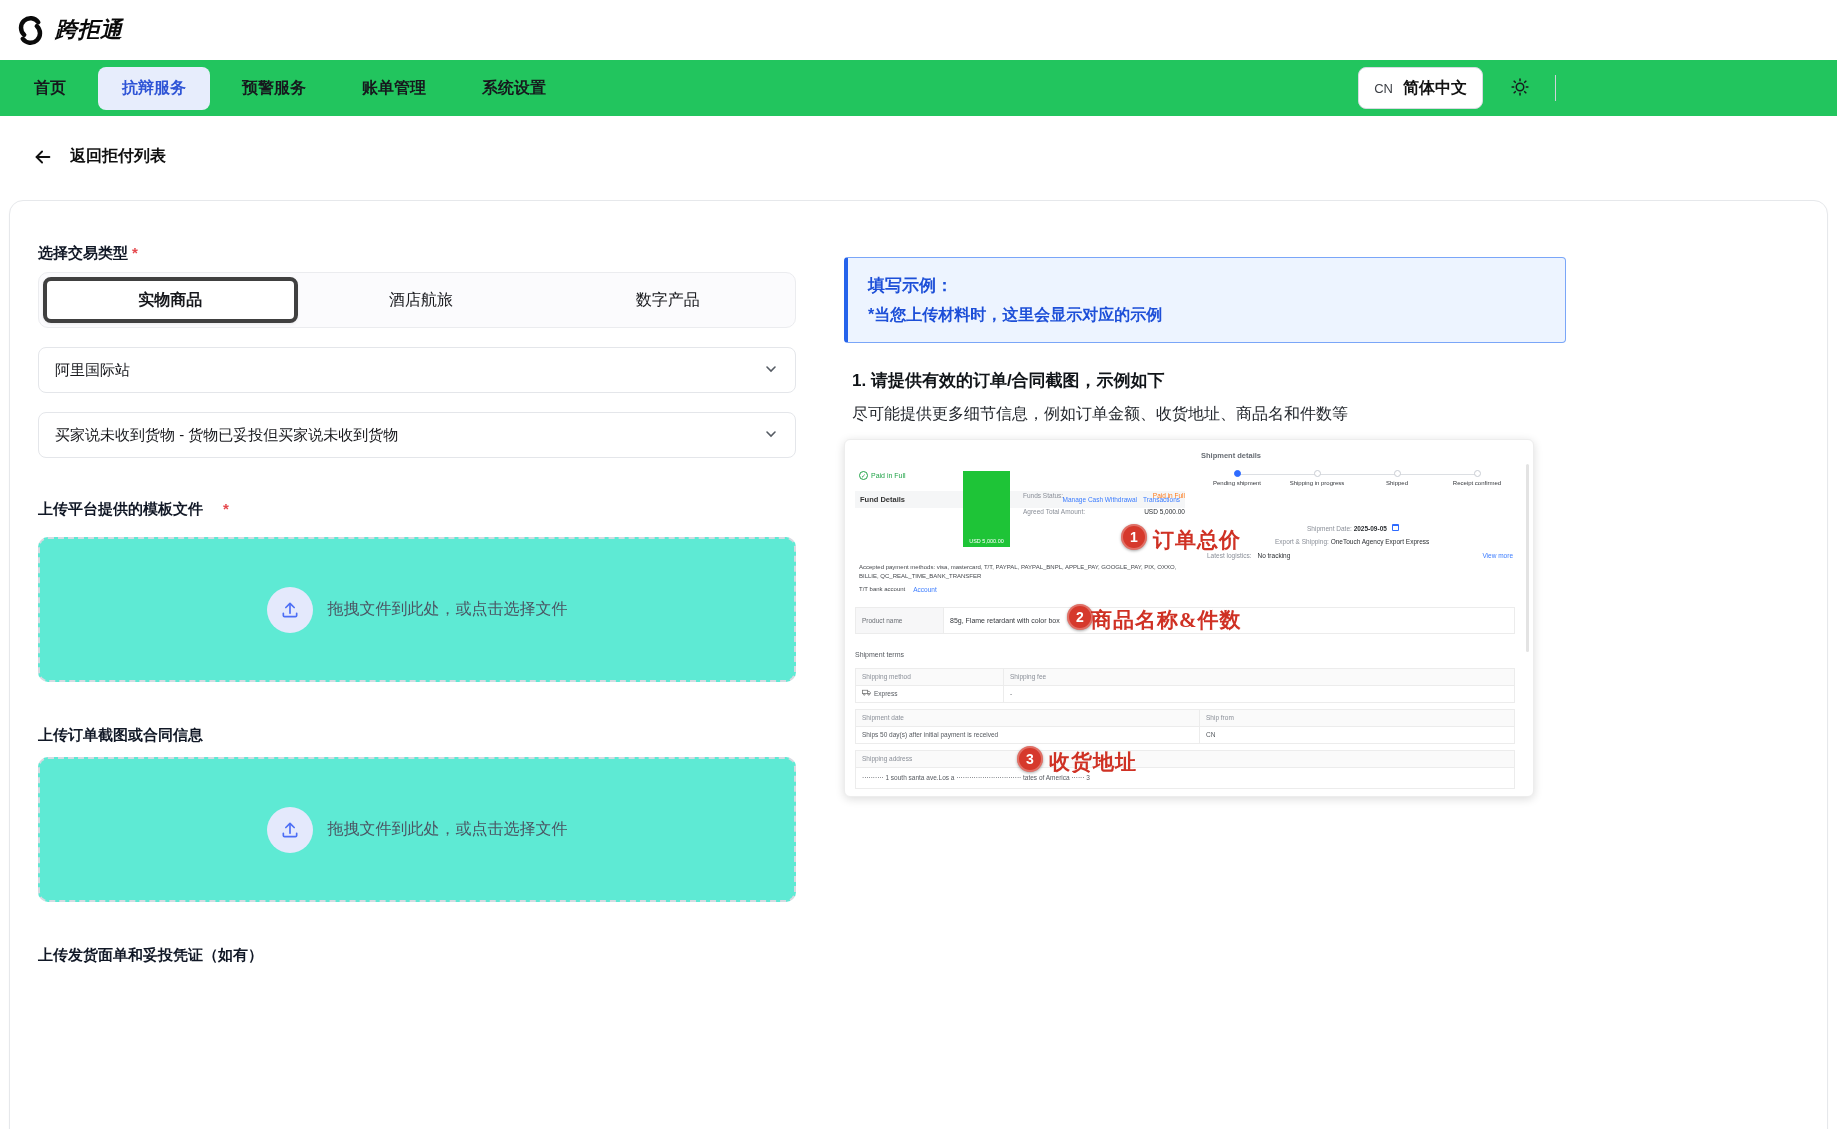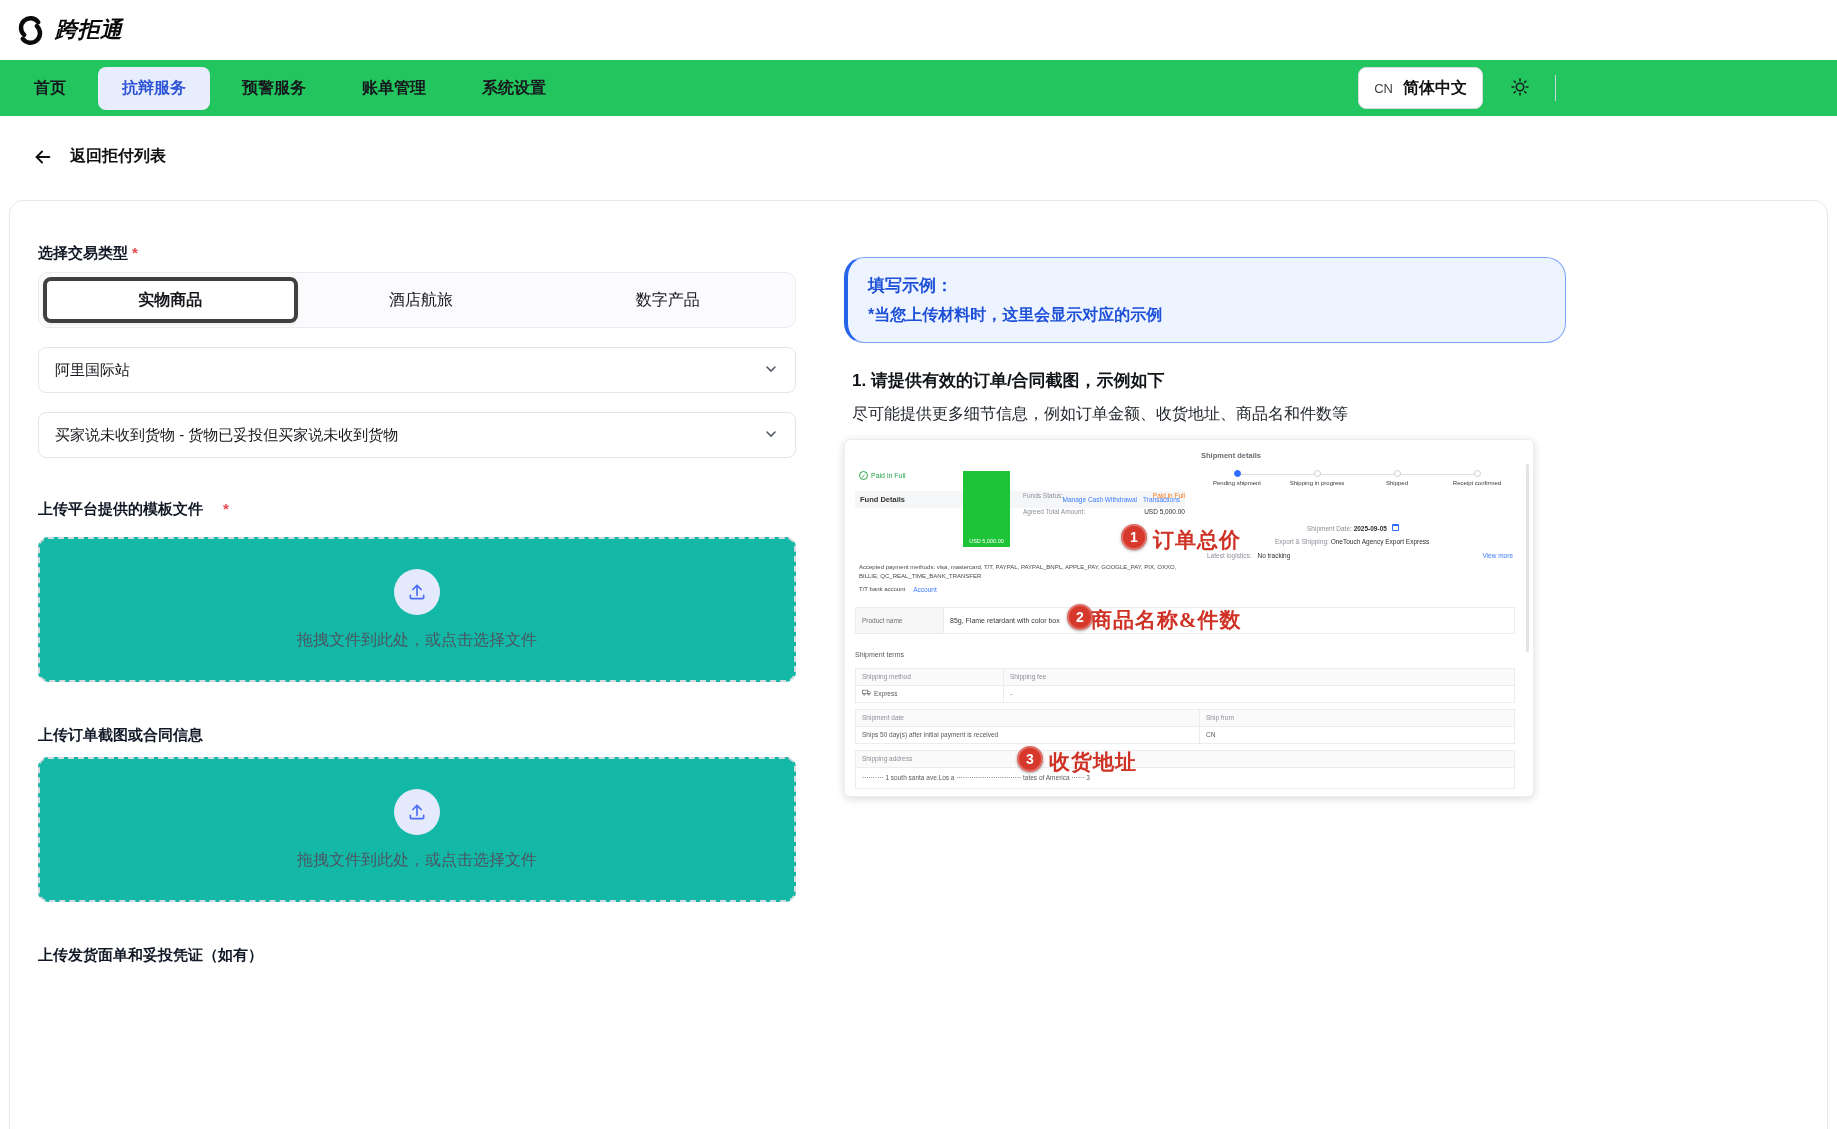--- a/index.html
+++ b/index.html
@@ -41,29 +41,29 @@
   .segmented { margin-top:9px; display:flex; background:#fbfbfd; border:1px solid #ebecef; border-radius:10px; padding:4px; height:56px; }
   .seg { flex:1; display:flex; align-items:center; justify-content:center; font-size:16px; color:#17181c; border-radius:8px; }
   .seg.active { background:#fff; border:4px solid #404040; box-shadow:0 1px 3px rgba(0,0,0,.07); font-weight:700; }
 
   .select { margin-top:19px; height:46px; border:1px solid #e4e6ea; border-radius:8px; display:flex; align-items:center;
             justify-content:space-between; padding:13px 16px; font-size:15px; color:#17181c; background:#fff; }
 
   .lab-upload1 { margin-top:42px;gap:20px; }
   .lab-upload2 { margin-top:44px; }
   .lab-upload3 { margin-top:44px; }
-  .upload { border:2px dashed #d6dae1; border-radius:10px; height:145px; display:flex; flex-direction:column;
-            align-items:center; justify-content:center; gap:15px; background:#14b8a6; }
+  .upload { border:2px dashed #d6dae1; border-radius:10px; height:145px; display:flex; flex-direction:row;
+            align-items:center; justify-content:center; gap:15px; background:#5eead4; }
   .upload.first { margin-top:18px; }
   .upload.second { margin-top:12px; }
   .up-circle { width:46px; height:46px; border-radius:50%; background:#e4e9fc; display:flex; align-items:center; justify-content:center; }
   .up-hint { font-size:16px; color:#4b5563; }
 
   
-  .notice { border:1px solid #7aa6f8; border-left:4px solid #2563eb; background:#edf4ff; border-radius:20px; padding:16px 20px; }
+  .notice { border:1px solid #7aa6f8; border-left:4px solid #2563eb; background:#edf4ff; border-radius:4px; padding:16px 20px; }
   .notice-title { font-size:17px; font-weight:700; color:#1d4fd8; }
   .notice-sub { margin-top:8px; font-size:16px; font-weight:700; color:#1d4fd8; }
   .step-title { margin-top:26px; margin-left:8px; font-size:17px; font-weight:700; color:#101418; }
   .step-desc { margin-top:12px; margin-left:8px; font-size:16px; color:#23272d; }
 
   .shot { position:relative; margin-top:14px; width:690px; height:358px; background:#fff; border:1px solid #ededed;
           border-radius:6px; box-shadow:0 2px 10px rgba(0,0,0,.14); overflow:hidden; }
   .shot * { position:absolute; }
   .s-fund-head { left:10px; top:8px; width:330px; height:17px; background:#f5f6f7; display:flex; align-items:center; padding:0 5px; position:absolute;margin-top:43px; }
   .s-fund-head span { position:static; }

